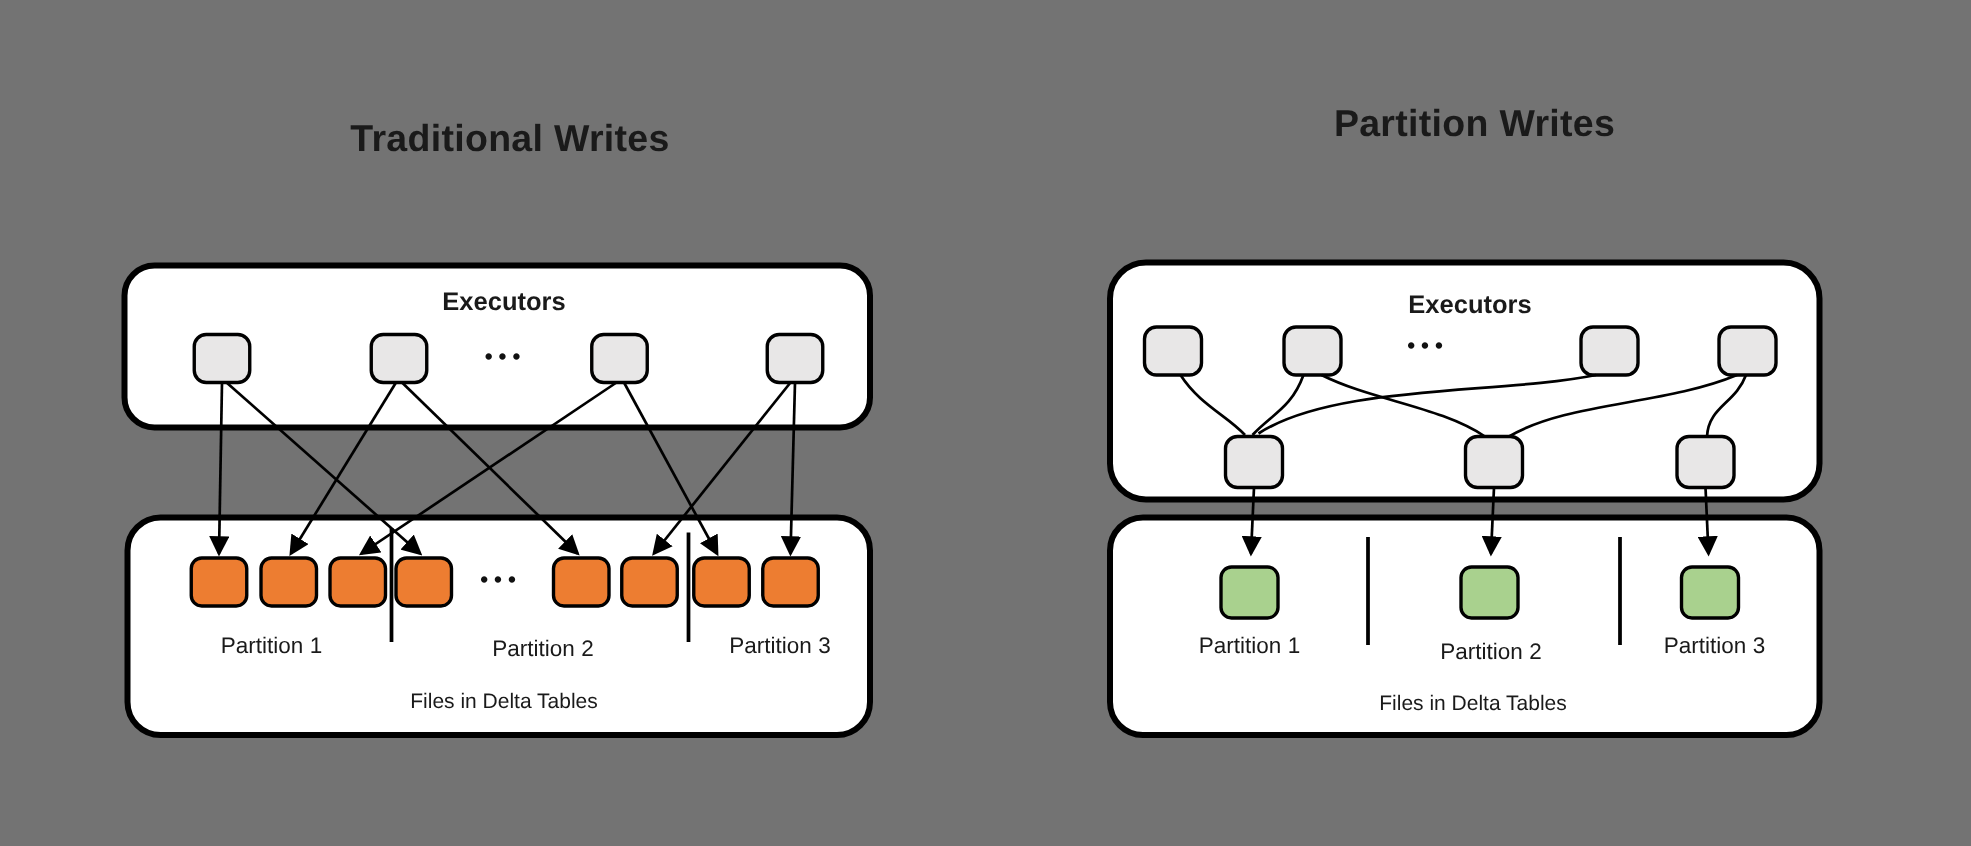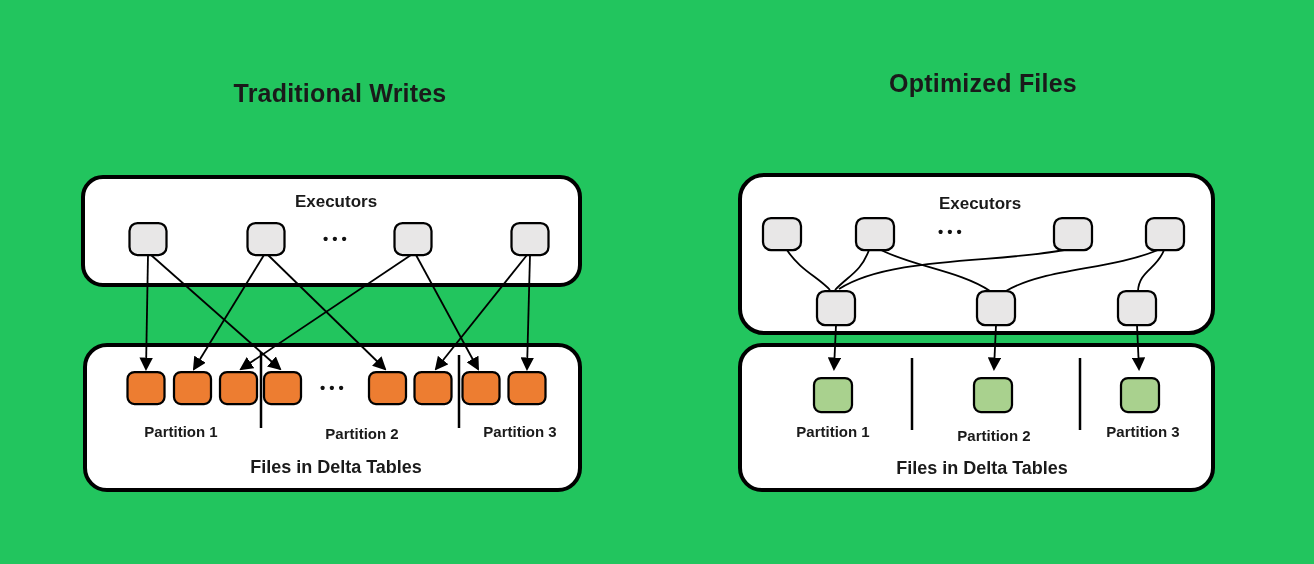--- a/index.html
+++ b/index.html
@@ -1,34 +1,34 @@
 <!DOCTYPE html>
 <html><head>
 <meta charset="utf-8">
 <style>
   html,body{margin:0;padding:0;background:#ffffff;}
   #canvas{
     position:relative;
     width:1314px;height:564px;
-    background:#22c55e;
+    background:#737373;
     font-family:"Liberation Sans",sans-serif;
     overflow:hidden;
   }
   #diagram-svg{position:absolute;left:0;top:0;}
   .label{
     position:absolute;
     transform:translate(-50%,-50%);
     white-space:nowrap;
     color:#1a1a1a;
     line-height:1;
   }
   .panel-title{font-size:25px;font-weight:600;letter-spacing:.2px;}
   .box-label{font-size:17px;font-weight:700;}
-  .partition-label{font-size:15px;font-weight:700;}
-  .files-label{font-size:18px;font-weight:700;}
+  .partition-label{font-size:15px;font-weight:400;}
+  .files-label{font-size:14px;font-weight:400;}
   .ellipsis{font-size:15px;font-weight:700;letter-spacing:4px;color:#111;}
   .outer-box{fill:#ffffff;stroke:#000000;stroke-width:4;}
   .node{stroke:#000000;stroke-width:2.25;}
   .connector{fill:none;stroke:#000000;stroke-width:1.8;}
   .divider{stroke:#000000;stroke-width:2.5;}
 </style>
 </head>
 <body>
 
 <div id="canvas">
@@ -94,21 +94,21 @@
 
     <rect class="node" x="814" y="378" width="38" height="34" rx="7" fill="#A9D18E"></rect>
     <rect class="node" x="974" y="378" width="38" height="34" rx="7" fill="#A9D18E"></rect>
     <rect class="node" x="1121" y="378" width="38" height="34" rx="7" fill="#A9D18E"></rect>
 
     <line class="divider" x1="912" y1="358" x2="912" y2="430"></line>
     <line class="divider" x1="1080" y1="358" x2="1080" y2="430"></line>
   </svg>
 
   <div class="label panel-title" style="left:340px;top:93px">Traditional Writes</div>
-  <div class="label panel-title" style="left:983px;top:83px">Optimized Files</div>
+  <div class="label panel-title" style="left:983px;top:83px">Partition Writes</div>
 
   <div class="label box-label" style="left:336px;top:201px">Executors</div>
   <div class="label box-label" style="left:980px;top:203px">Executors</div>
 
   <div class="label ellipsis" style="left:337px;top:238px">•••</div>
   <div class="label ellipsis" style="left:334px;top:387px">•••</div>
   <div class="label ellipsis" style="left:952px;top:231px">•••</div>
 
   <div class="label partition-label" style="left:181px;top:431px">Partition 1</div>
   <div class="label partition-label" style="left:362px;top:433px">Partition 2</div>

